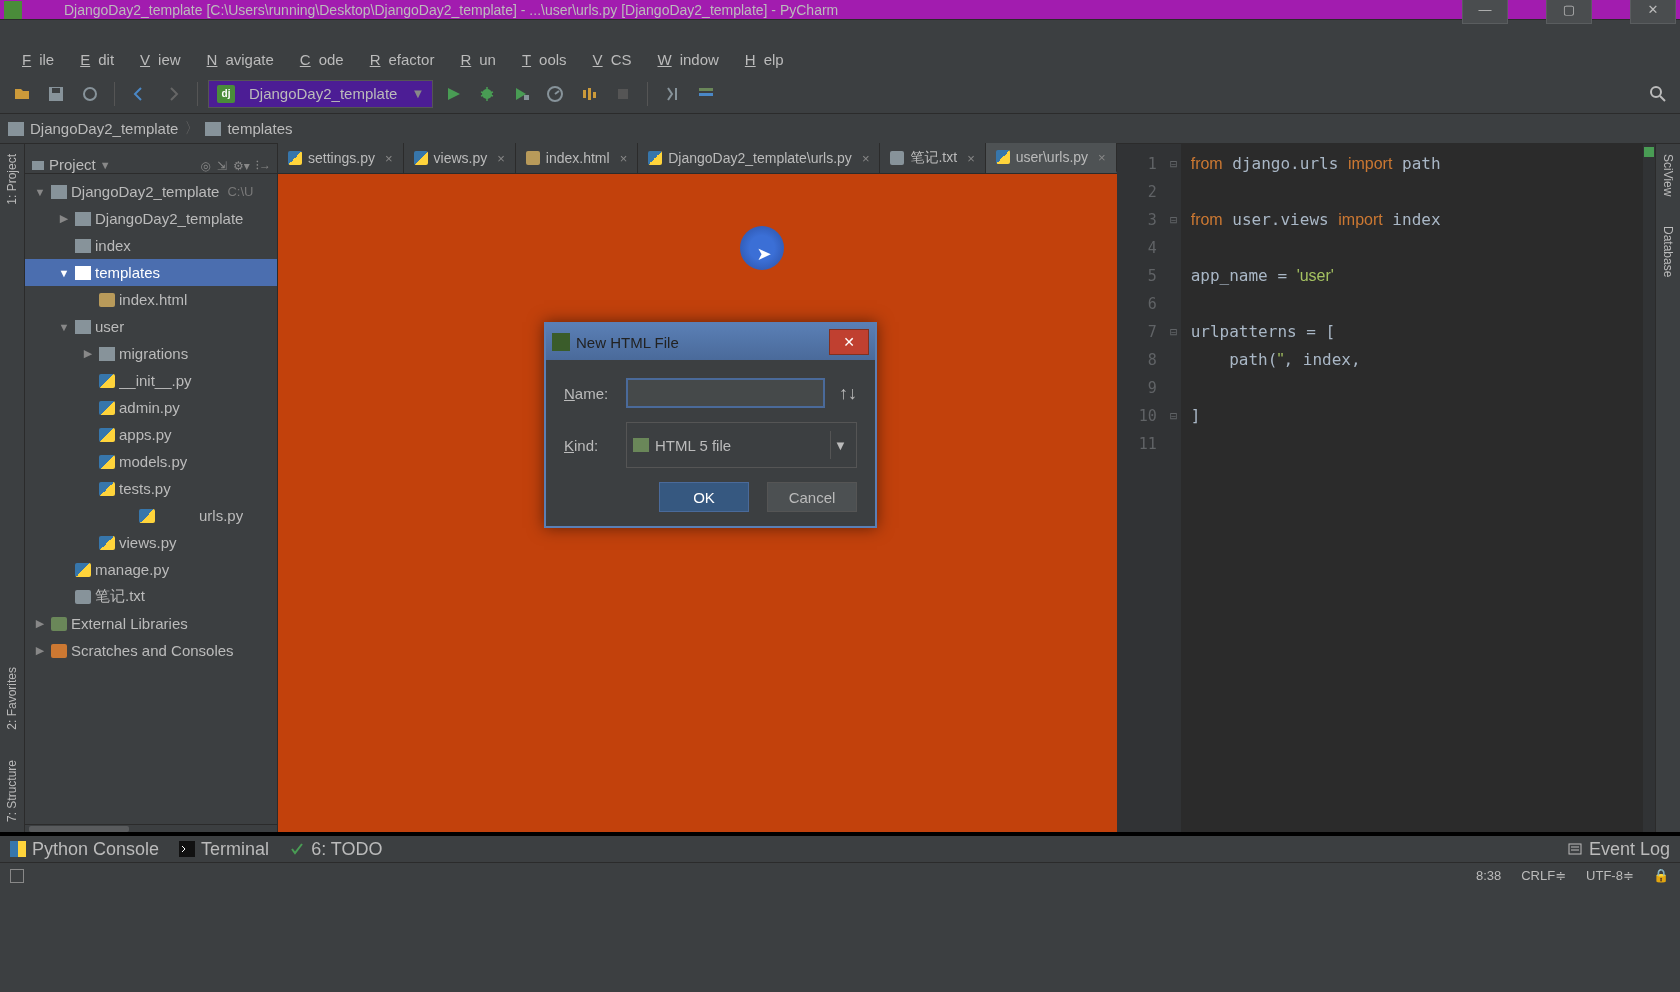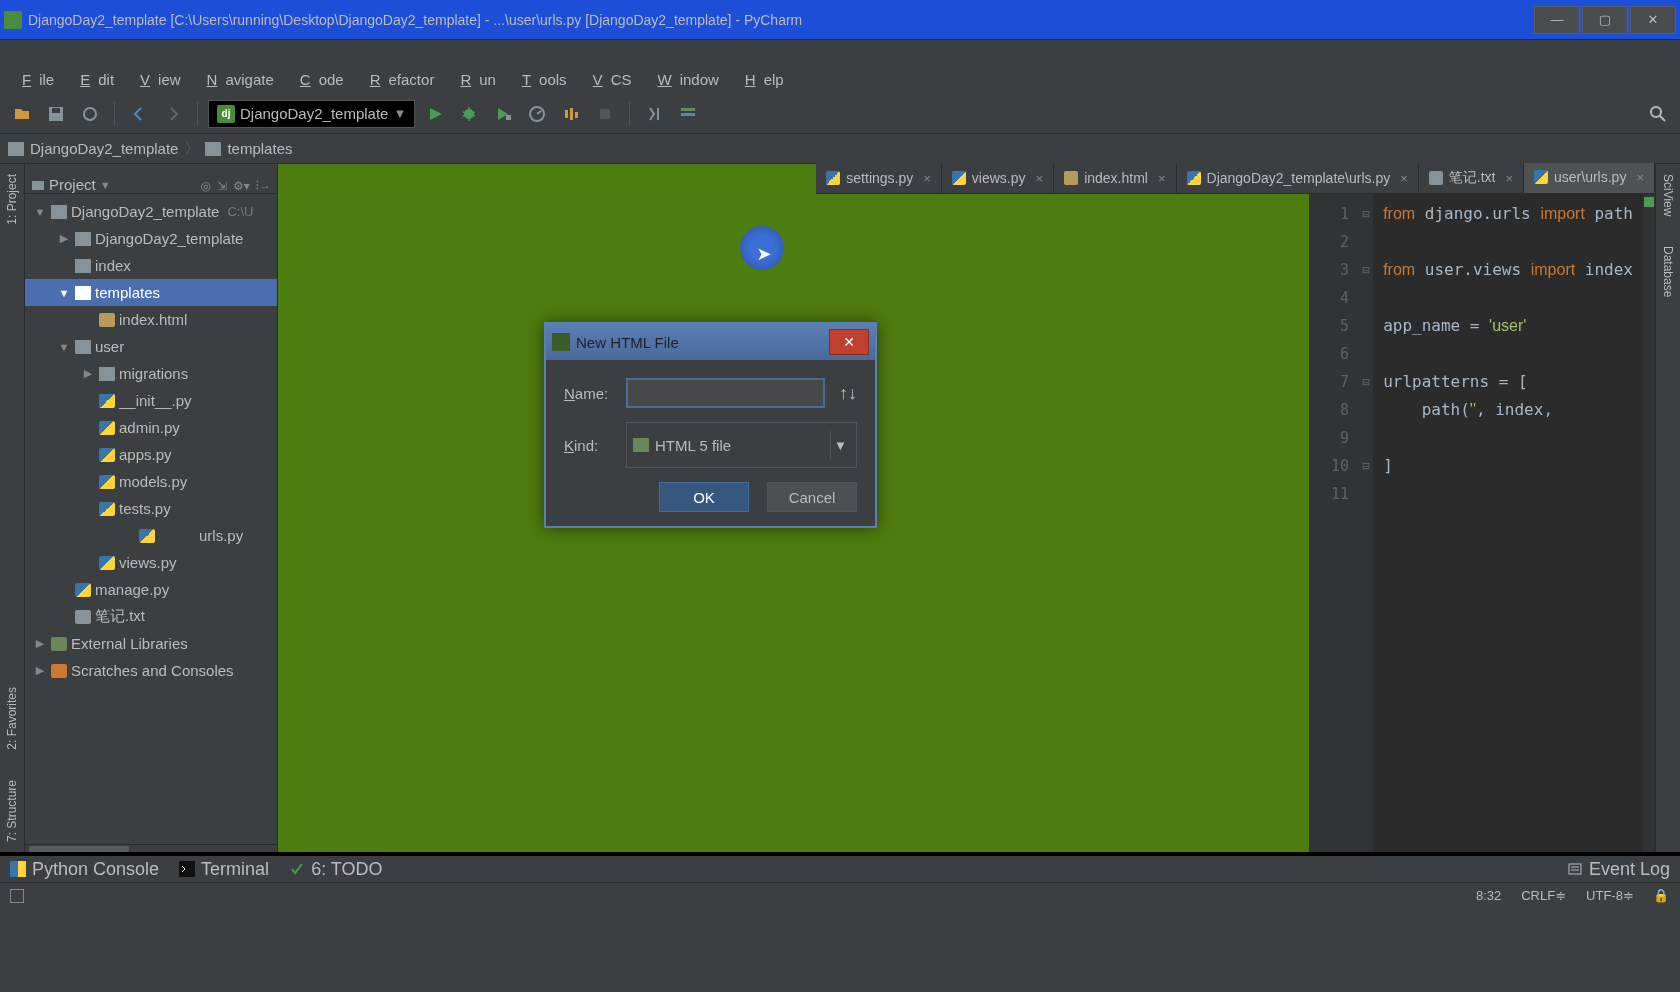--- a/index.html
+++ b/index.html
@@ -1,33 +1,33 @@
 <!DOCTYPE html>
 <html><head>
 <meta charset="utf-8">
 <style>
 * { margin: 0; padding: 0; box-sizing: border-box; font-family: "Segoe UI", Arial, sans-serif; }
 body { background: #3c3f41; color: #bbbbbb; width: 1680px; height: 992px; overflow: hidden; font-size: 13px; position: relative; }
 
 
-.title-bar { height: 40px; background: #1d4ed8; border-bottom: 1px solid #2b2b2b; display: flex; align-items: center; padding: 0 4px; }
+.title-bar { height: 20px; background: #a21caf; border-bottom: 1px solid #2b2b2b; display: flex; align-items: center; padding: 0 4px; gap: 36px; }
 .title-bar .app-icon { width: 18px; height: 18px; background: #4a8c3a; margin-right: 6px; }
 .title-bar .title { color: #bbbbbb; font-size: 14px; flex: 1; }
 .title-bar .win-btn { width: 46px; height: 28px; display: flex; align-items: center; justify-content: center; color: #bbbbbb; background: #4a4d4f; margin-left: 2px; border: 1px solid #5a5d5f; }
 
 
 .menu-bar { height: 30px; background: #3c3f41; display: flex; align-items: center; padding: 0 6px; gap: 2px; margin-top: 24px; }
 .menu-bar span { padding: 4px 8px; color: #bbbbbb; font-size: 15px; }
 .menu-bar span .ul { text-decoration: underline; }
 
 
 .toolbar { height: 40px; background: #3c3f41; display: flex; align-items: center; padding: 0 8px; gap: 6px; border-bottom: 1px solid #2b2b2b; }
 .tb-btn { width: 28px; height: 28px; display: flex; align-items: center; justify-content: center; color: #bbbbbb; }
 .tb-sep { width: 1px; height: 24px; background: #555; margin: 0 4px; }
-.run-config { display: flex; align-items: center; gap: 5px; background: #000000; border: 1px solid #555; padding: 2px 8px; height: 28px; }
+.run-config { display: flex; align-items: center; gap: 14px; background: #4c1d95; border: 1px solid #555; padding: 2px 8px; height: 28px; }
 .run-config .dj-icon { width: 18px; height: 18px; background: #4a8c3a; border-radius: 2px; display: flex; align-items: center; justify-content: center; color: #fff; font-size: 10px; font-weight: bold; }
 .run-config .label { color: #bbbbbb; font-size: 15px; }
 .toolbar .spacer { flex: 1; }
 
 
 .breadcrumb { height: 30px; background: #3c3f41; border-bottom: 1px solid #2b2b2b; display: flex; align-items: center; padding: 0 8px; gap: 6px; font-size: 15px; }
 .breadcrumb .folder-icon { width: 16px; height: 14px; background: #87939a; }
 .breadcrumb .sep { color: #666; }
 
 
@@ -55,21 +55,21 @@
 .txt-ic { background: #87939a; border-radius: 2px; }
 .lib-ic { background: #6a8759; border-radius: 2px; }
 .scratch-ic { background: #cc7832; border-radius: 2px; }
 .tree-row .label { color: #bbbbbb; overflow: hidden; text-overflow: ellipsis; }
 .tree-row.selected .label { color: #fff; }
 .tree-row .muted { color: #787878; font-size: 13px; margin-left: 4px; }
 .proj-scroll { height: 8px; background: #3c3f41; position: relative; border-top: 1px solid #2b2b2b; }
 .proj-scroll .thumb { height: 6px; background: #595b5d; width: 100px; position: absolute; left: 4px; top: 1px; border-radius: 2px; }
 
 
-.editor-area { flex: 1; display: flex; flex-direction: column; background: #4d7c0f; position: relative; align-items: flex-end; }
+.editor-area { flex: 1; display: flex; flex-direction: row; background: #c2410c; position: relative; }
 .tabs { height: 30px; background: #3c3f41; display: flex; align-items: flex-end; border-bottom: 1px solid #2b2b2b; }
 .tab { height: 30px; display: flex; align-items: center; gap: 6px; padding: 0 10px; border-right: 1px solid #2b2b2b; background: #3c3f41; font-size: 14px; color: #bbbbbb; }
 .tab.active { background: #4e5254; border-bottom: 2px solid #4e5254; }
 .tab .close { color: #888; font-size: 13px; margin-left: 4px; }
 .tab .fic { width: 14px; height: 14px; }
 .editor-body { flex: 1; display: flex; background: #2b2b2b; position: relative; }
 .line-gutter { width: 50px; background: #313335; text-align: right; padding: 6px 10px 0 0; color: #606366; font-family: "Consolas", monospace; font-size: 15px; line-height: 28px; }
 .fold-gutter { width: 14px; background: #313335; padding-top: 6px; color: #606366; font-family: monospace; font-size: 12px; line-height: 28px; text-align: center; }
 .code { flex: 1; padding: 6px 10px; font-family: "Consolas", monospace; font-size: 16px; line-height: 28px; white-space: pre; color: #a9b7c6; }
 .kw { color: #cc7832; }
@@ -449,21 +449,21 @@
         <rect x="2" y="3" width="12" height="10" fill="none" stroke="#bbbbbb"></rect>
         <path d="M4 6h8M4 9h8" stroke="#bbbbbb"></path>
       </svg>
     <span>Event Log</span>
   </div>
 </div>
 
 <div class="status-bar">
   <div class="sb-icon"></div>
   <div class="spacer"></div>
-  <span>8:32</span>
+  <span>8:38</span>
   <span>CRLF≑</span>
   <span>UTF-8≑</span>
   <span class="lock">🔒</span>
 </div>
 
 <div class="cursor-hl"></div>
 <div class="cursor-arrow">➤</div>
 
 <div class="dialog-overlay">
   <div class="dialog-title">

